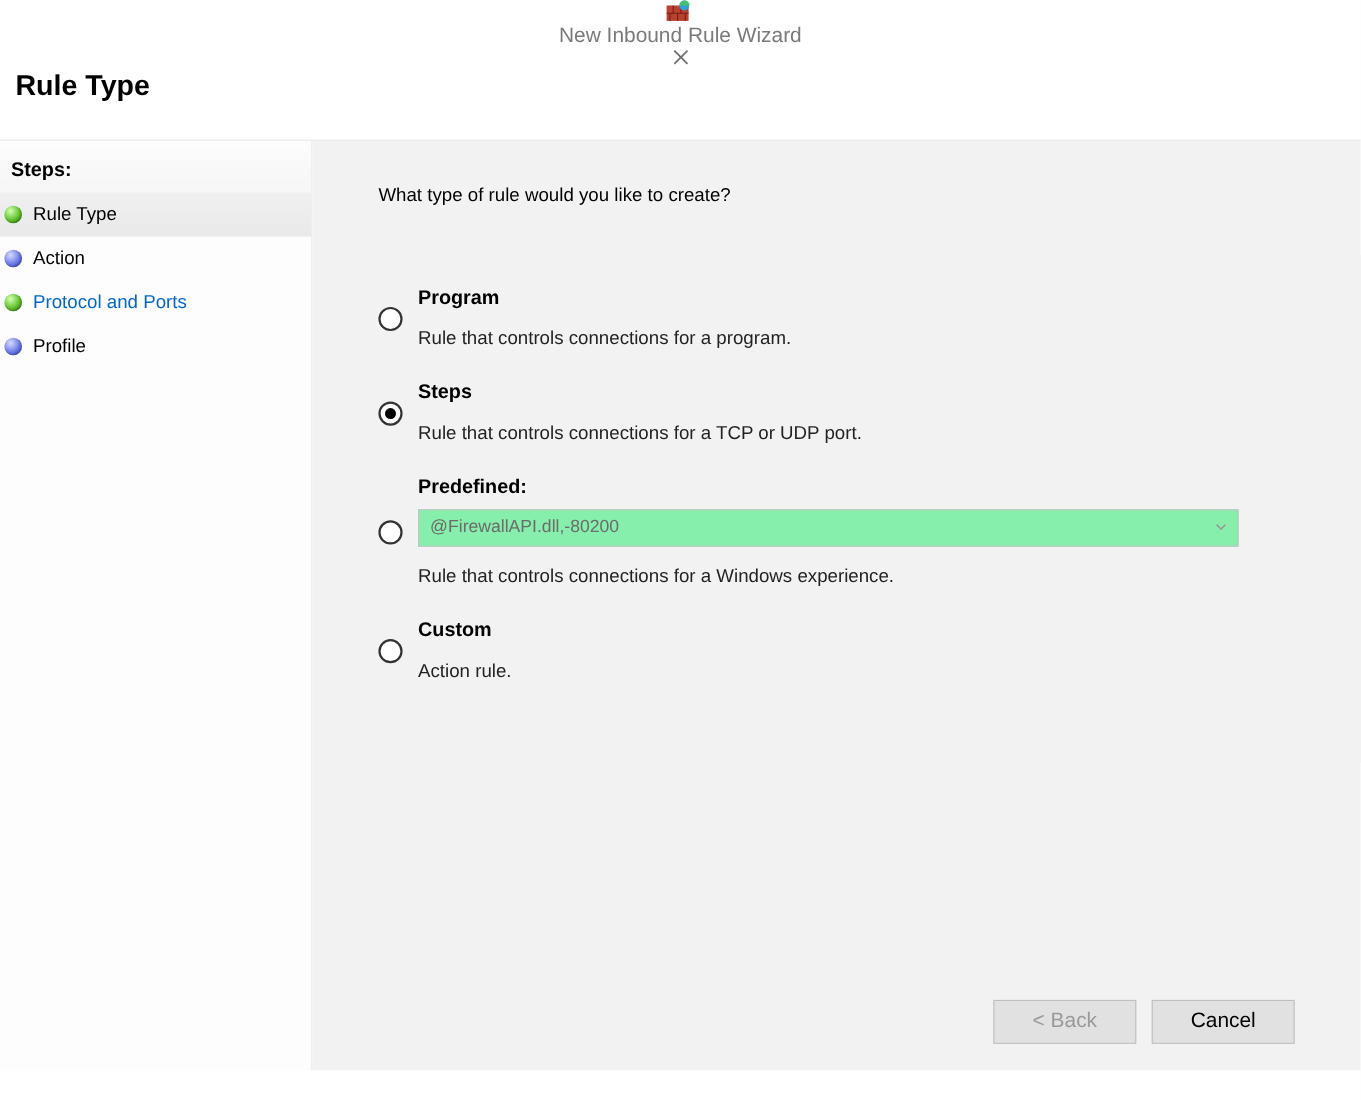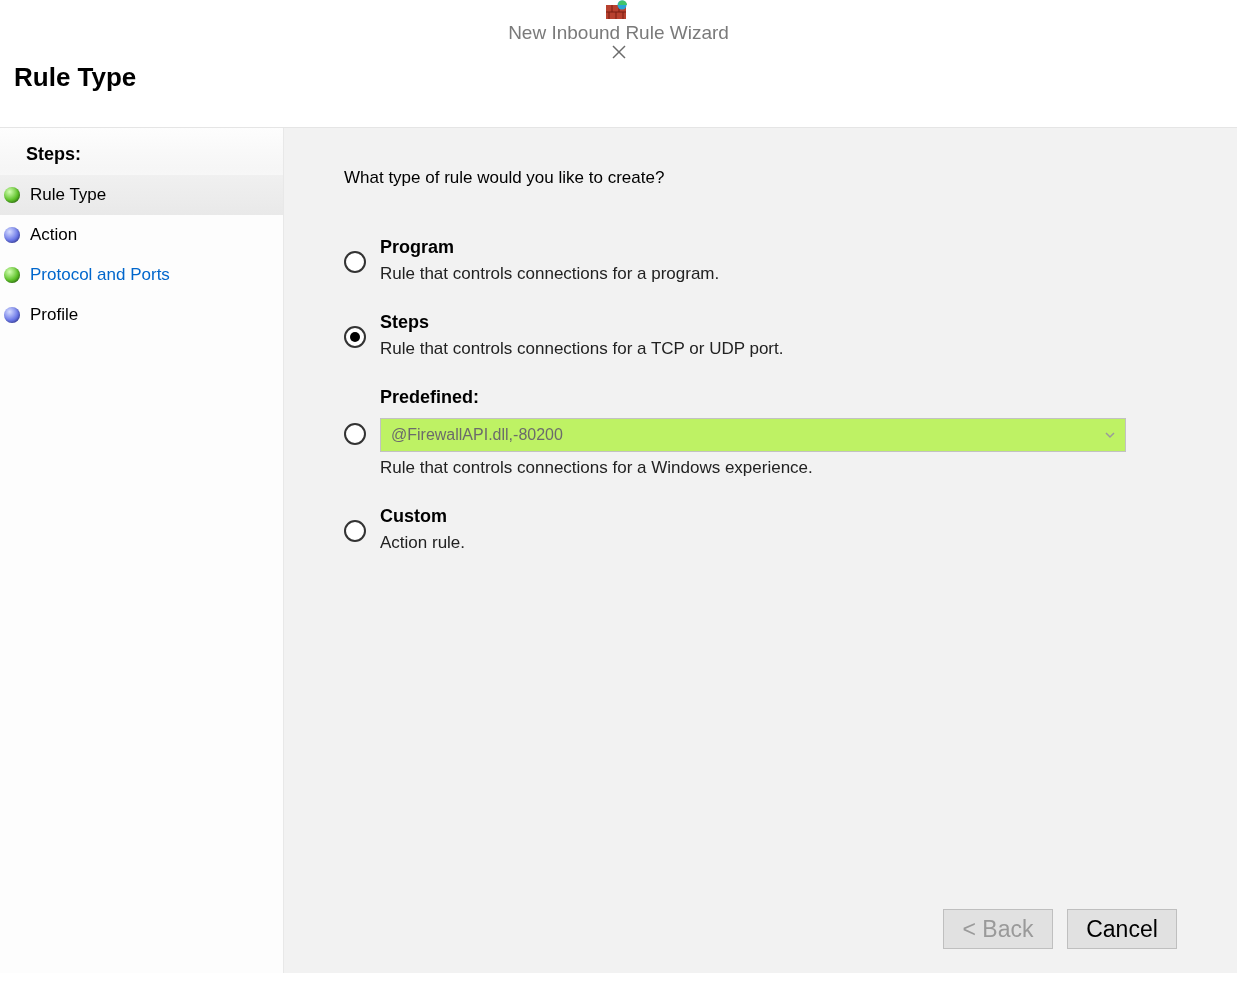--- a/index.html
+++ b/index.html
@@ -49,21 +49,20 @@
 
     .sidebar {
       width: 284px; flex: 0 0 284px;
       background: linear-gradient(to bottom, #fdfdfd 0, #f6f6f6 40px, #fdfdfd 80px);
       border-right: 1px solid #e8e8e8;
       padding-top: 12px;
     }
     .steps-label {
       font-size: 18px; font-weight: 700;
       padding: 4px 10px 10px 10px;
-      margin-left: 16px;
     }
     .step {
       display: flex; align-items: center;
       height: 40px;
       padding: 0 10px 0 4px;
       font-size: 17px;
       gap: 10px;
       cursor: default;
     }
     .step .bullet {
@@ -86,21 +85,21 @@
 
     .main {
       flex: 1;
       background: #f2f2f2;
       padding: 40px 60px 20px 60px;
       display: flex; flex-direction: column;
       position: relative;
     }
     .prompt {
       font-size: 17px;
-      margin-bottom: 49px;
+      margin-bottom: 72px;
     }
     .options { }
     .opt {
       display: flex; align-items: center;
       gap: 14px;
       margin-bottom: 28px;
     }
     .radio {
       width: 22px; height: 22px; border-radius: 50%;
       border: 2px solid #333;
@@ -111,48 +110,48 @@
     }
     .radio.checked::after {
       content: "";
       position: absolute; left: 50%; top: 50%;
       width: 10px; height: 10px; border-radius: 50%;
       background: #000;
       transform: translate(-50%, -50%);
     }
     .opt-body {}
     .opt-title { font-size: 18px; font-weight: 700; }
-    .opt-desc  { font-size: 17px; margin-top: 6px; color: #222; }
+    .opt-desc  { font-size: 17px; margin-top: 17px; color: #222; }
     .combo {
       margin-top: 10px;
       width: 746px; height: 34px;
-      background: #bef264;
+      background: #86efac;
       border: 1px solid #c2c2c2;
       display: flex; align-items: center;
       padding: 0 10px;
       color: #6b6b6b;
       font-size: 16px;
       position: relative;
     }
     .combo .chev {
       position: absolute; right: 10px; top: 50%; transform: translateY(-50%);
       color: #9a9a9a;
     }
 
     .footer {
       position: absolute;
       right: 60px; bottom: 24px;
       display: flex; gap: 14px;
     }
     .btn {
-      width: 110px; height: 40px;
+      width: 130px; height: 40px;
       display: flex; align-items: center; justify-content: center;
       background: #e1e1e1;
       border: 1px solid #bfbfbf;
-      font-size: 23px;
+      font-size: 19px;
     }
     .btn.disabled { color: #9a9a9a; }
     .btn.primary {
       background: #e1e1e1;
       border: 2px solid #0a64ad;
     }
   </style>
 </head>
 <body>
 

